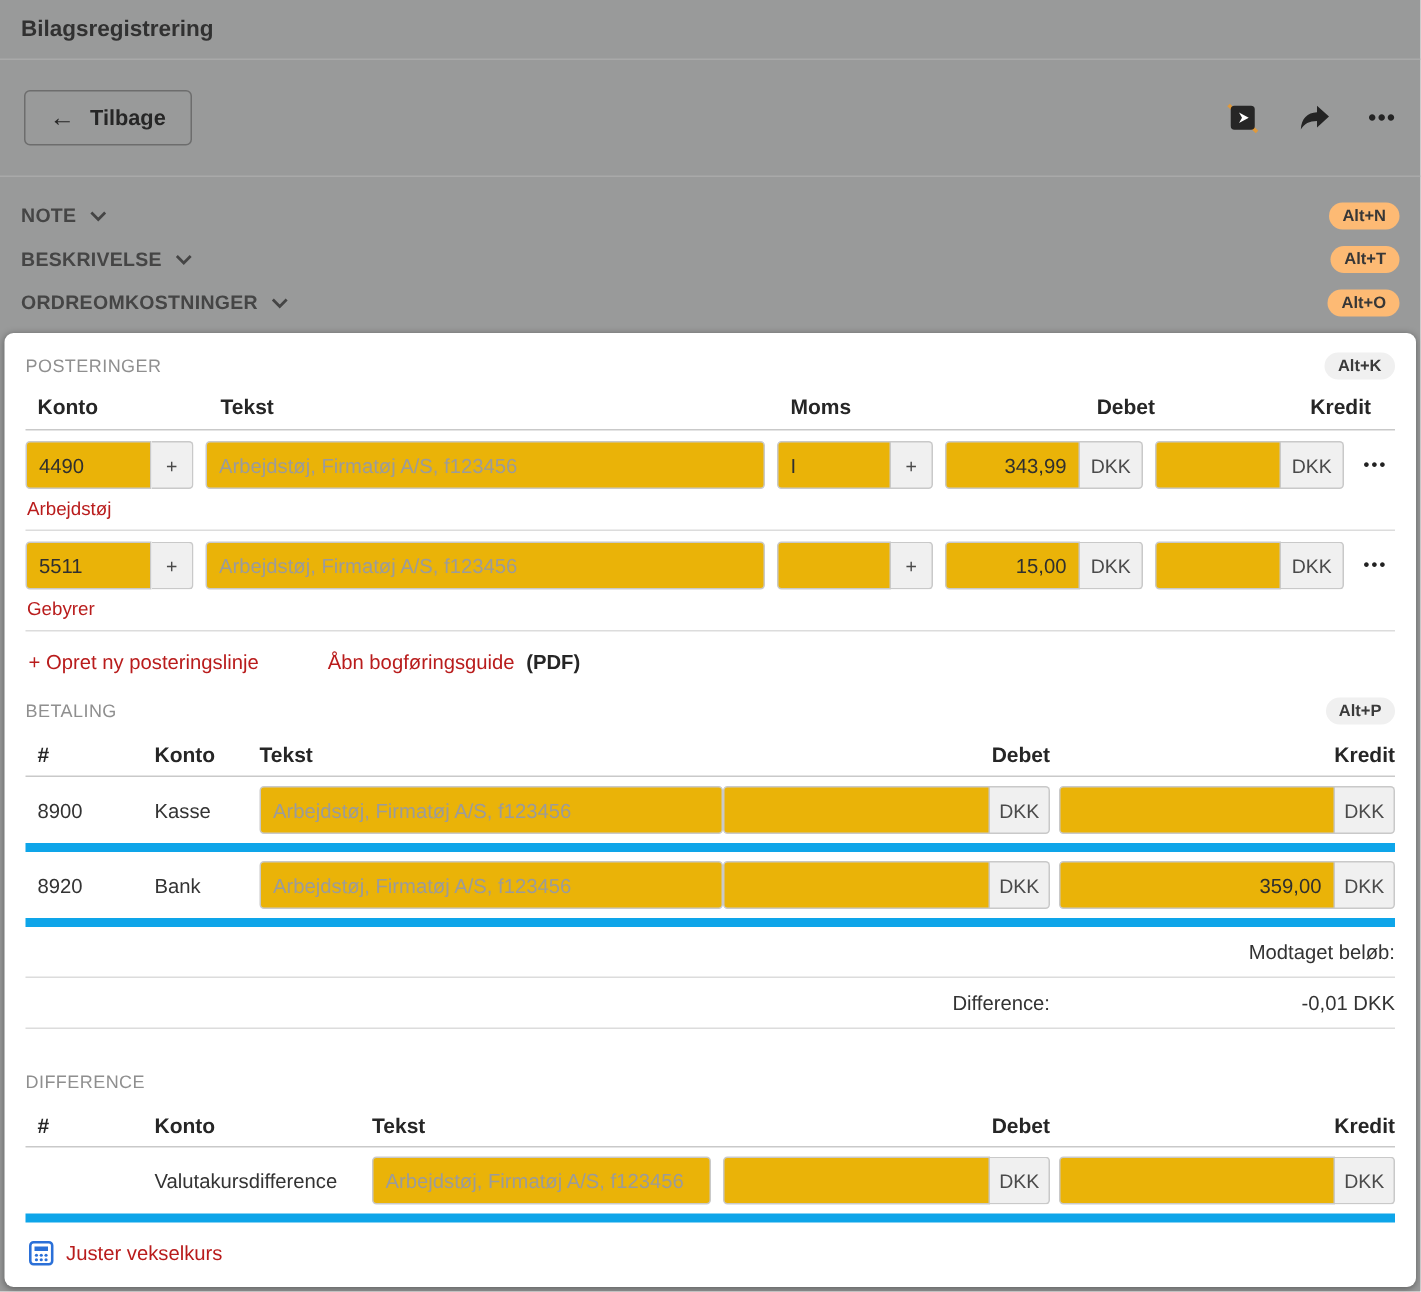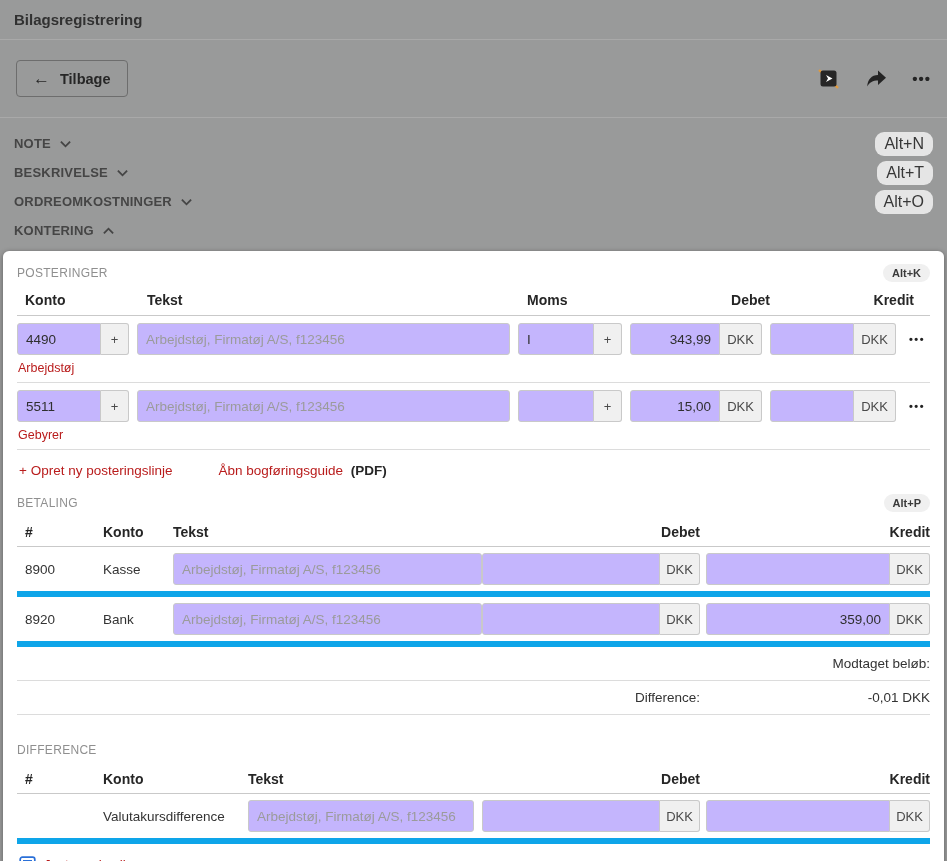--- a/index.html
+++ b/index.html
@@ -14,34 +14,34 @@
               display:flex; align-items:center; gap:10px; font-size:14.5px; font-weight:600; color:#262626; cursor:pointer; }
   .btn-back .arrow { font-size:17px; line-height:1; }
   .toolbar-icons { margin-left:auto; display:flex; align-items:center; gap:25px; }
   .tool-ic { cursor:pointer; display:flex; align-items:center; }
   .more-dots { font-size:15px; font-weight:700; color:#242424; letter-spacing:1px; line-height:1; }
 
   
   .accordion { padding:11px 0 0; }
   .acc-row { height:29px; display:flex; align-items:center; padding:0 14px; cursor:pointer; }
   .acc-label { font-size:13px; font-weight:700; color:#454545; letter-spacing:.2px; display:flex; align-items:center; gap:8px; }
-  .acc-pill { margin-left:auto; background:#e5e5e5; color:#373737; font-size:16px; font-weight:400;
+  .acc-pill { margin-left:auto; background:#fdba74; color:#373737; font-size:11px; font-weight:700;
               padding:3px 9px; border-radius:9px; }
 
   
   .panel { margin:6px 3px 0; background:#fff; border-radius:6px; box-shadow:0 1px 5px rgba(0,0,0,.38);
            padding:9px 14px 8px; }
   .sec-head { display:flex; align-items:center; height:25px; }
   .sec-title { font-size:12px; color:#8f8f8f; letter-spacing:.3px; }
   .pill-light { margin-left:auto; background:#f0f0f0; color:#3a3a3a; font-size:11px; font-weight:600;
                 padding:3px 9px; border-radius:10px; }
 
   
   .inp { height:32px; border:1px solid #c9c9c9; border-radius:3px; padding:0 8px; font-size:13.5px; color:#2f2f2f;
-         outline:none; width:100%; background:#c4b5fd; }
+         outline:none; width:100%; background:#eab308; }
   .inp::placeholder { color:#9b9b9b; }
   .igroup { display:flex; }
   .igroup .inp { border-radius:3px 0 0 3px; }
   .sufbtn { height:32px; border:1px solid #c9c9c9; border-left:none; border-radius:0 3px 3px 0;
             background:#f0f0f0; color:#4a4a4a; font-size:13px; display:flex; align-items:center;
             justify-content:center; cursor:pointer; flex:none; }
   .num { text-align:right; }
   a.blue { color:#b91c1c; text-decoration:none; cursor:pointer; }
 
   
@@ -128,28 +128,20 @@
   </div>
   <div class="acc-row">
     <span class="acc-label">
       <span>ORDREOMKOSTNINGER</span>
       <svg width="13" height="10" viewBox="0 0 16 13">
           <polyline points="2,3.5 8,9.5 14,3.5" fill="none" stroke="#454545" stroke-width="2.4"></polyline>
         </svg>
     </span>
     <span class="acc-pill">Alt+O</span>
   </div>
-  <div class="acc-row">
-    <span class="acc-label">
-      <span>KONTERING</span>
-      <svg width="13" height="10" viewBox="0 0 16 13">
-          <polyline points="2,9.5 8,3.5 14,9.5" fill="none" stroke="#454545" stroke-width="2.4"></polyline>
-        </svg>
-    </span>
-  </div>
 </div>
 
 <div class="panel">
 
   <div class="sec-head">
     <span class="sec-title">POSTERINGER</span>
     <span class="pill-light">Alt+K</span>
   </div>
 
   <div class="p-head">

